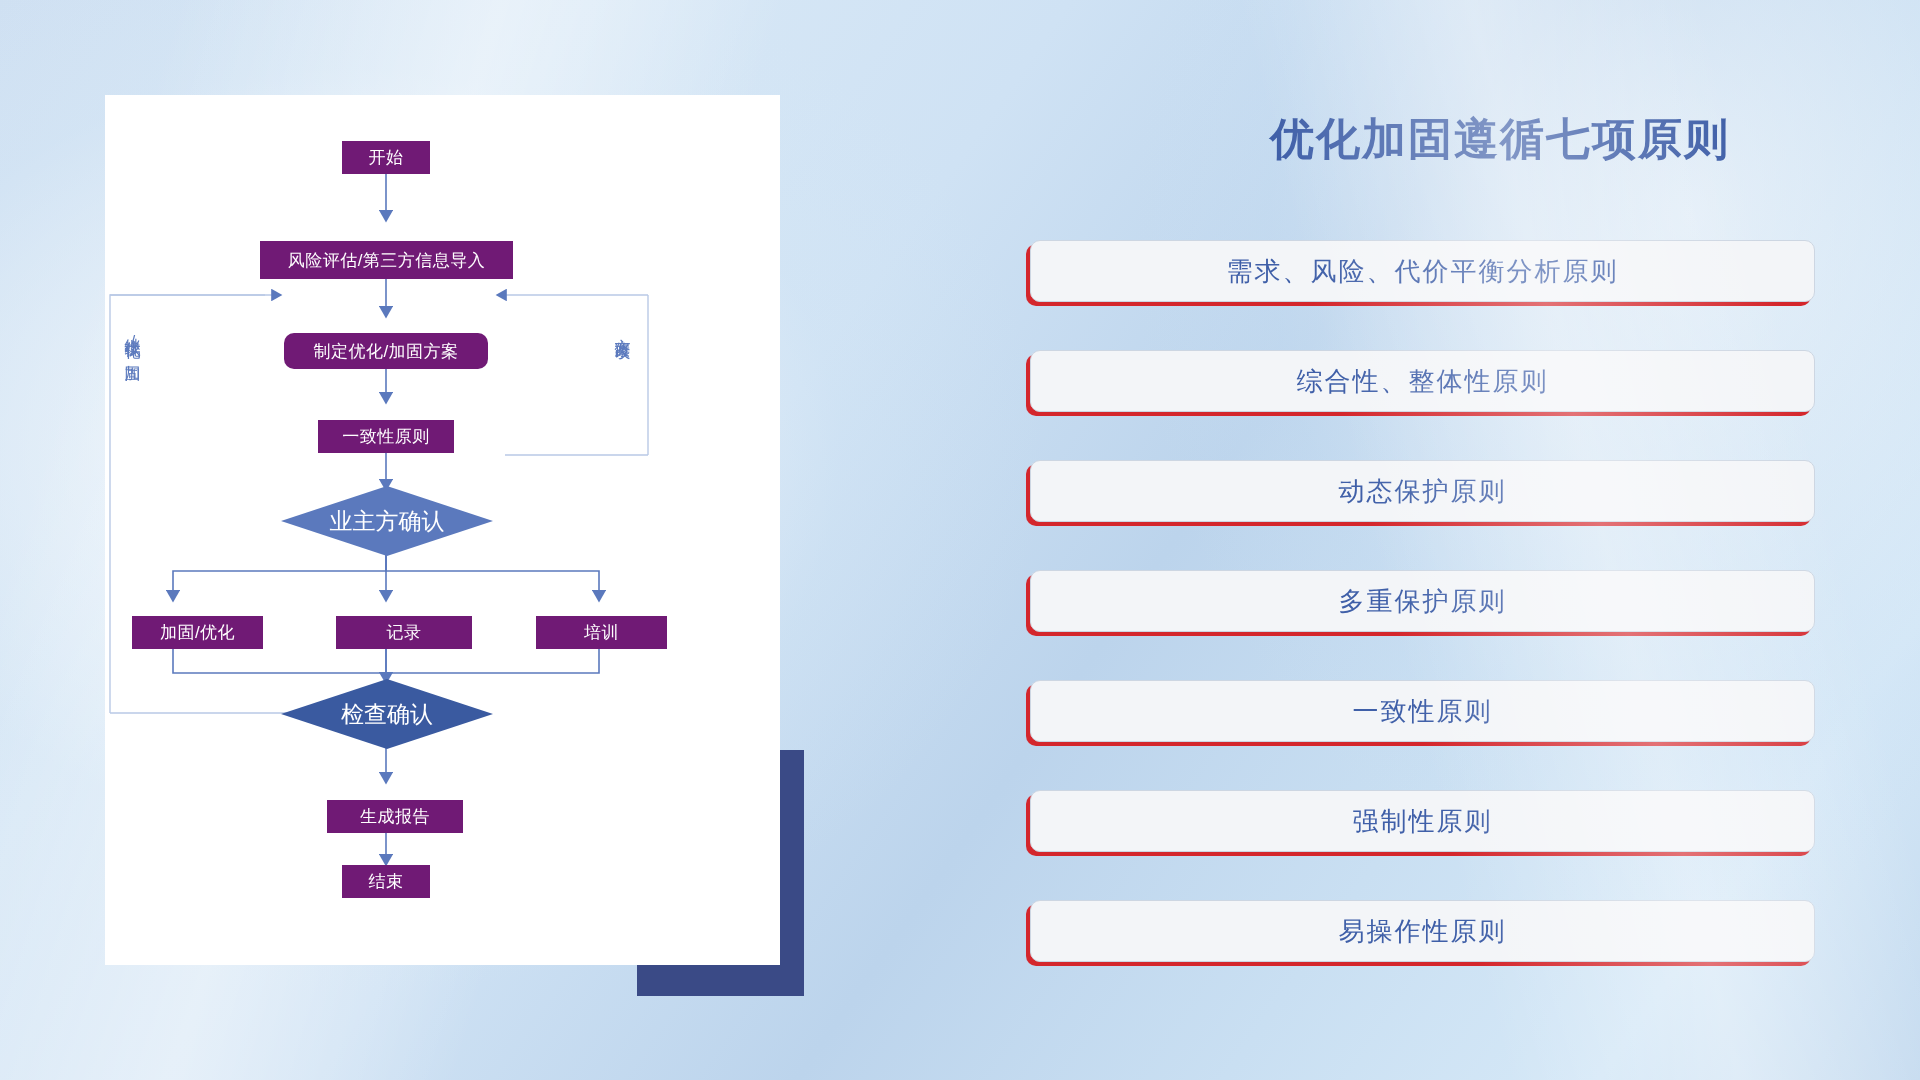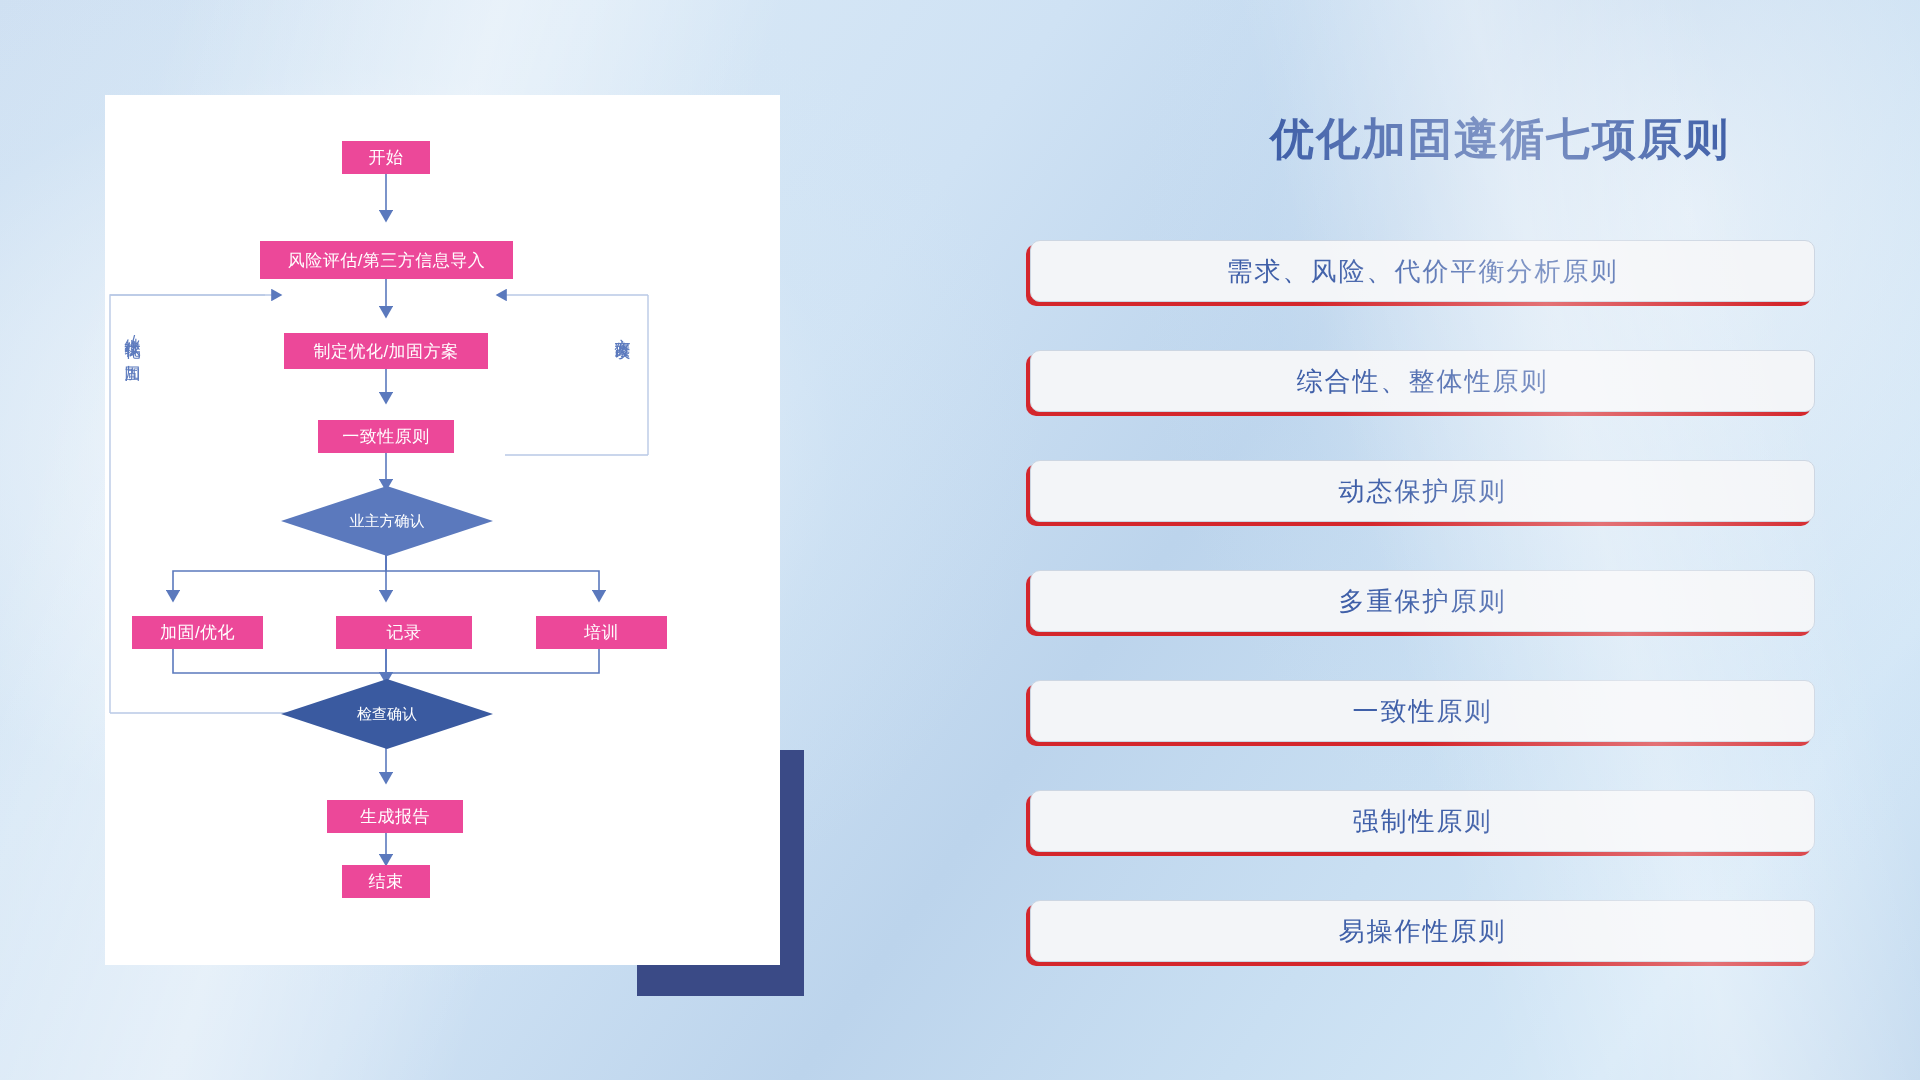--- a/index.html
+++ b/index.html
@@ -56,42 +56,42 @@
     top: 95px;
     width: 675px;
     height: 870px;
     background: #ffffff;
     z-index: 2;
   }
 
   .node {
     position: absolute;
     box-sizing: border-box;
-    background: #ec4899;
+    background: #701a75;
     color: #ffffff;
     font-size: 17px;
     display: flex;
     align-items: center;
     justify-content: center;
     white-space: nowrap;
     letter-spacing: 0.5px;
   }
   .diamond-wrap {
     position: absolute;
   }
   .diamond-wrap svg { display: block; }
   .diamond-label {
     position: absolute;
     left: 0; top: 0;
     width: 100%; height: 100%;
     display: flex;
     align-items: center;
     justify-content: center;
     color: #ffffff;
-    font-size: 15px;
+    font-size: 23px;
     white-space: nowrap;
   }
   .vlabel {
     position: absolute;
     color: #5b79bd;
     font-size: 16px;
     writing-mode: vertical-rl;
     text-orientation: upright;
     letter-spacing: 2px;
     line-height: 1.15;
@@ -195,21 +195,21 @@
       </g>
       <g stroke="#b9c9e6" stroke-width="1.4" fill="none" marker-end="url(#ah)">
         <path d="M543,200 L392,200"></path>
       </g>
     </svg>
 
     <div class="node" style="left:237px; top:46px; width:88px; height:33px;">开始</div>
 
     <div class="node" style="left:155px; top:146px; width:253px; height:38px;text-align:right;">风险评估/第三方信息导入</div>
 
-    <div class="node" style="left:179px; top:238px; width:204px; height:36px;">制定优化/加固方案</div>
+    <div class="node" style="left:179px; top:238px; width:204px; height:36px;border-radius:10px;">制定优化/加固方案</div>
 
     <div class="node" style="left:213px; top:325px; width:136px; height:33px;">一致性原则</div>
 
     <div class="diamond-wrap" style="left:176px; top:391px; width:212px; height:70px;">
       <svg width="212" height="70" viewBox="0 0 212 70" xmlns="http://www.w3.org/2000/svg">
         <polygon points="106,0 212,35 106,70 0,35" fill="#5b79bd"></polygon>
       </svg>
       <div class="diamond-label">业主方确认</div>
     </div>
 

